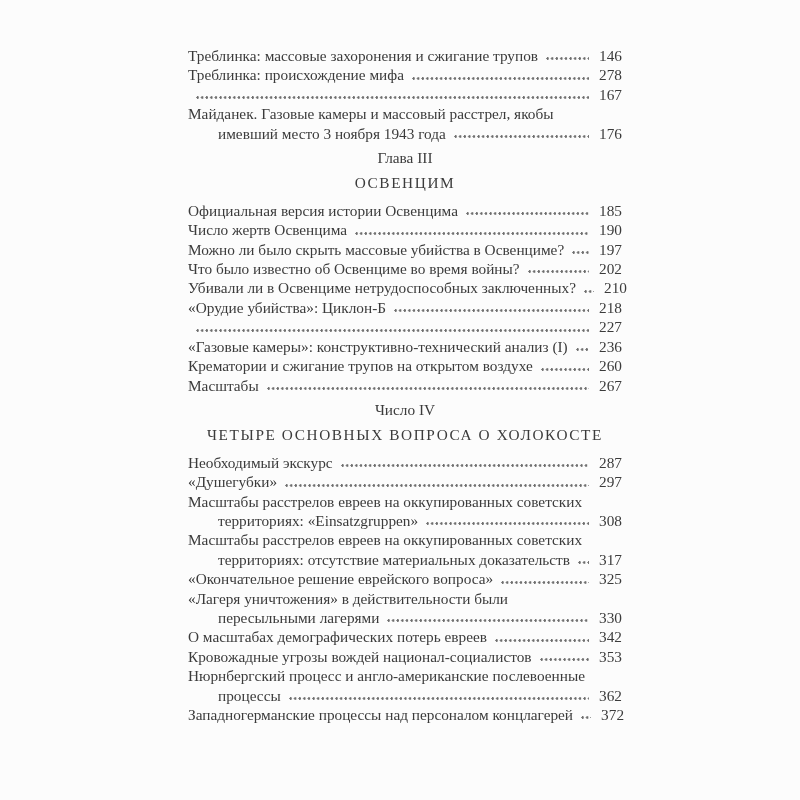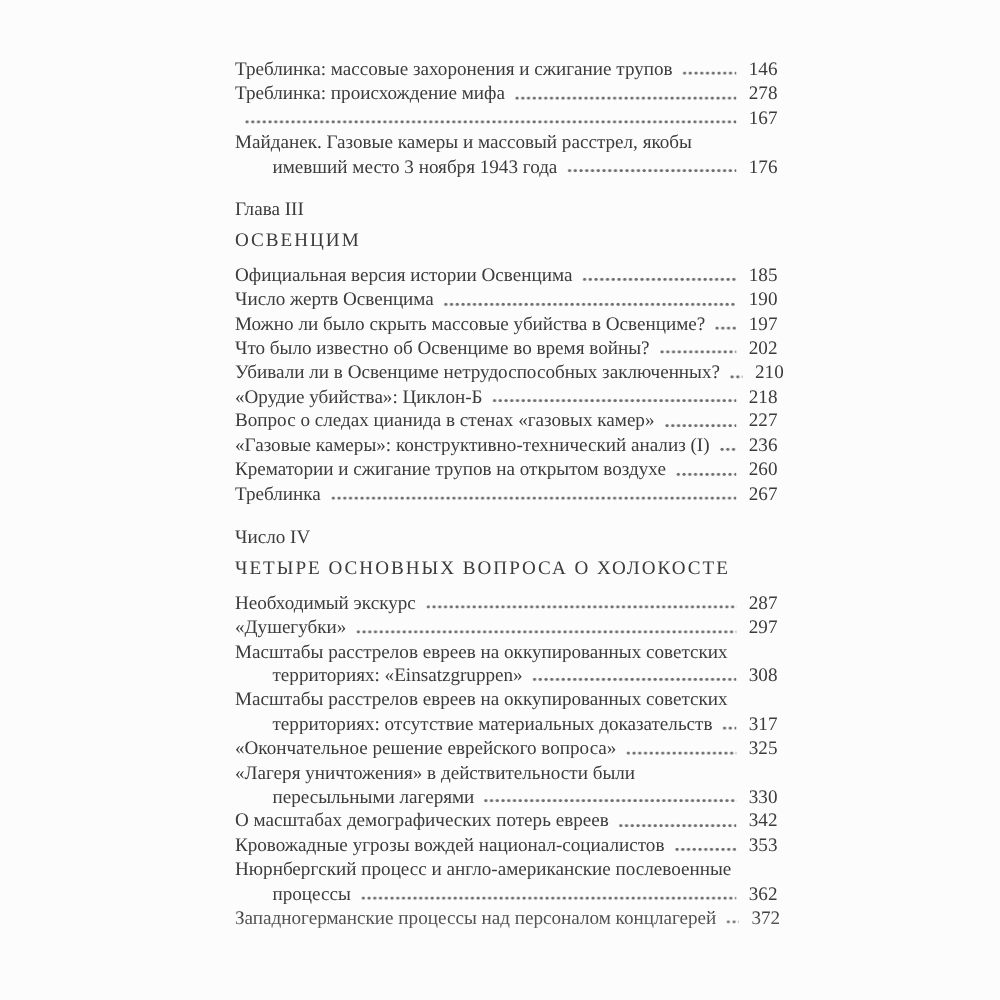--- a/index.html
+++ b/index.html
@@ -24,21 +24,22 @@
     position: absolute;
     left: 188px;
     top: 46px;
     width: 434px;
     color: #3b3b3b;
     font-size: 15.3px;
     line-height: 19.4px;
     filter: blur(0.3px);
   }
   .section-heading {
-    margin-top: 15px;
+    text-align: center;
+    margin-top: 5px;
     margin-bottom: 7px;
   }
   .chapter-label {
     font-size: 15.3px;
     margin-bottom: 6px;
   }
   .chapter-title {
     font-size: 15.3px;
     letter-spacing: 1.6px;
     margin-bottom: 8px;
@@ -162,42 +163,41 @@
         </div>
         <div class="toc-entry">
           <div class="entry-line">
             <span class="entry-text">«Орудие убийства»: Циклон-Б</span>
             <span class="dot-leader"></span>
             <span class="page-number">218</span>
           </div>
         </div>
         <div class="toc-entry">
           <div class="entry-line">
-            <span class="entry-text">Вопрос о следах цианида в стенах «газовых камер»</span>
             <span class="dot-leader"></span>
             <span class="page-number">227</span>
           </div>
         </div>
         <div class="toc-entry">
           <div class="entry-line">
             <span class="entry-text">«Газовые камеры»: конструктивно-технический анализ (I)</span>
             <span class="dot-leader"></span>
             <span class="page-number">236</span>
           </div>
         </div>
         <div class="toc-entry">
           <div class="entry-line">
             <span class="entry-text">Крематории и сжигание трупов на открытом воздухе</span>
             <span class="dot-leader"></span>
             <span class="page-number">260</span>
           </div>
         </div>
         <div class="toc-entry">
           <div class="entry-line">
-            <span class="entry-text">Треблинка</span>
+            <span class="entry-text">Масштабы</span>
             <span class="dot-leader"></span>
             <span class="page-number">267</span>
           </div>
         </div>
       </div>
       <div class="toc-section">
         <div class="section-heading">
           <div class="chapter-label">Число IV</div>
           <div class="chapter-title">ЧЕТЫРЕ ОСНОВНЫХ ВОПРОСА О ХОЛОКОСТЕ</div>
         </div>

